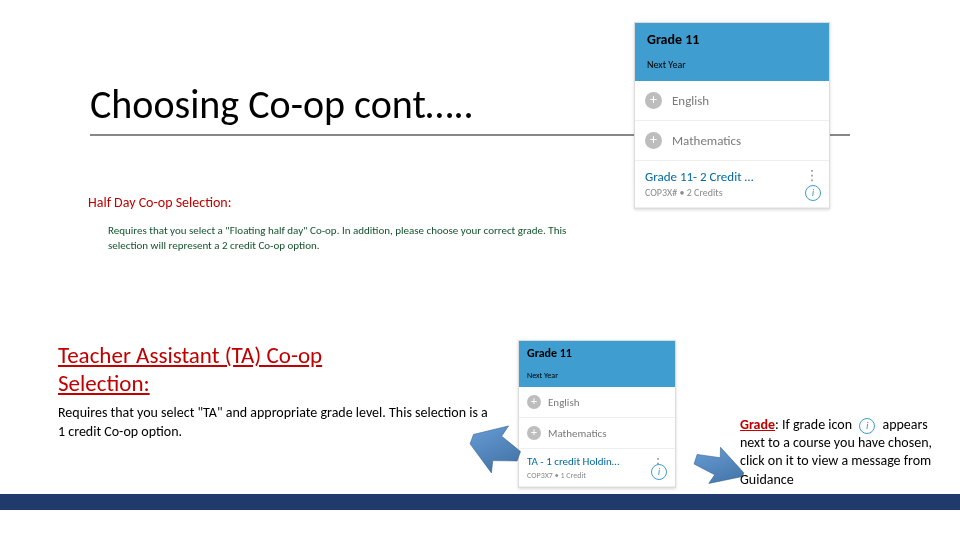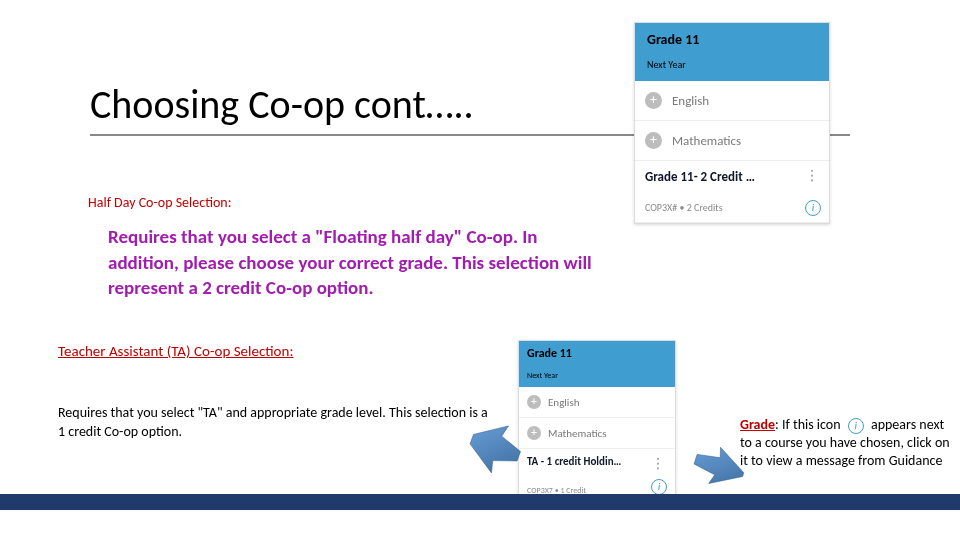--- a/index.html
+++ b/index.html
@@ -1,35 +1,35 @@
 <!DOCTYPE html>
 <html><head>
 <meta charset="utf-8">
 <style>
   *{box-sizing:border-box;margin:0;padding:0}
   body{width:960px;height:540px;background:#fff;position:relative;font-family:"Segoe UI",Calibri,Arial,sans-serif;overflow:hidden}
   .title{position:absolute;left:90px;top:80px;font-size:40px;font-weight:300;color:#000000}
   .title-rule{position:absolute;left:90px;top:134px;width:760px;height:2px;background:#888}
   .h-halfday{position:absolute;left:88px;top:194px;font-size:14px;color:#c00000;}
-  .p-halfday{position:absolute;left:108px;top:224px;width:490px;font-size:19px;color:#a21caf;line-height:1.35;font-weight:700}
-  .h-ta{position:absolute;left:58px;top:342px;font-size:15px;color:#c00000;text-decoration:underline;width:360px;line-height:1.2}
+  .p-halfday{position:absolute;left:108px;top:224px;width:490px;font-size:11px;color:#14532d;line-height:1.35;font-weight:400}
+  .h-ta{position:absolute;left:58px;top:342px;font-size:23px;color:#c00000;text-decoration:underline;width:360px;line-height:1.2}
   .p-ta{position:absolute;left:58px;top:404px;width:430px;font-size:14px;color:#000;line-height:1.35;font-weight:500}
   .note-block{position:absolute;left:740px;top:416px;width:210px;font-size:14px;line-height:1.3}
   .note-label{color:#c00000;text-decoration:underline;font-weight:600}
   .bottom-bar{position:absolute;left:0;bottom:30px;width:100%;height:16px;background:#1f3a6b}
   .card{position:absolute;border:1px solid #dcdcdc;background:#fff;box-shadow:0 1px 3px rgba(0,0,0,.15)}
   .card-hdr{background:#3f9dcf;color:#000000;padding:8px 12px 10px}
   .card-hdr .g{font-size:14px;font-weight:600}
   .card-hdr .ny{font-size:10px;margin-top:10px}
   .row{display:flex;align-items:center;padding:11px 10px;border-bottom:1px solid #eee;color:#7a7a7a;font-size:13px}
   .row:last-child{border-bottom:none}
   .plus{width:17px;height:17px;border-radius:50%;background:#bdbdbd;color:#fff;font-size:14px;line-height:16px;text-align:center;margin-right:10px;flex:none}
   .sel-row{padding:8px 10px;border-bottom:1px solid #eee;position:relative}
-  .sel-row .st{font-size:13px;color:#0f172a;font-weight:700}
-  .sel-row .sb{font-size:10px;color:#8a8a8a;margin-top:17px}
+  .sel-row .st{font-size:13px;color:#0369a1;font-weight:400}
+  .sel-row .sb{font-size:10px;color:#8a8a8a;margin-top:2px}
   .dots{position:absolute;right:10px;top:6px;color:#8a8a8a;font-size:14px}
   .info{position:absolute;right:8px;bottom:6px;cursor:pointer}
   .info-icon{display:inline-block;width:16px;height:16px;border:1.5px solid #3f9dcf;border-radius:50%;color:#3f9dcf;font-size:11px;line-height:14px;text-align:center;font-style:italic;background:#fff}
   .c1{left:634px;top:22px;width:196px}
   .c2{left:518px;top:340px;width:158px}
   .c2 .card-hdr{padding:5px 8px 7px}
   .c2 .card-hdr .g{font-size:12px}
   .c2 .card-hdr .ny{font-size:8px}
   .c2 .row{padding:8px 8px;font-size:11px}
   .c2 .plus{width:14px;height:14px;font-size:12px;line-height:13px;margin-right:7px}
@@ -110,18 +110,18 @@
         <linearGradient id="ag2" x1="0" y1="0" x2="1" y2="1">
           <stop offset="0" stop-color="#6aa0da"></stop>
           <stop offset="1" stop-color="#3e6d9f"></stop>
         </linearGradient>
       </defs>
   <polygon points="55,25 25,8 28,18 5,22 5,32 28,36 25,46 55,29" transform="rotate(18,30,25)" fill="url(#ag2)" stroke="#2f5b88" stroke-width="0.5"></polygon>
     </svg>
 </div>
 
 <div class="note-block">
-  <span class="note-label">Grade</span><span>: If this icon</span>
+  <span class="note-label">Grade</span><span>: If grade icon</span>
   <span class="info-icon" style="vertical-align:middle;margin:0 4px">i</span>
   <span>appears next to a course you have chosen, click on it to view a message from Guidance</span>
 </div>
 
 <div class="bottom-bar"></div>
 
 </body></html>

